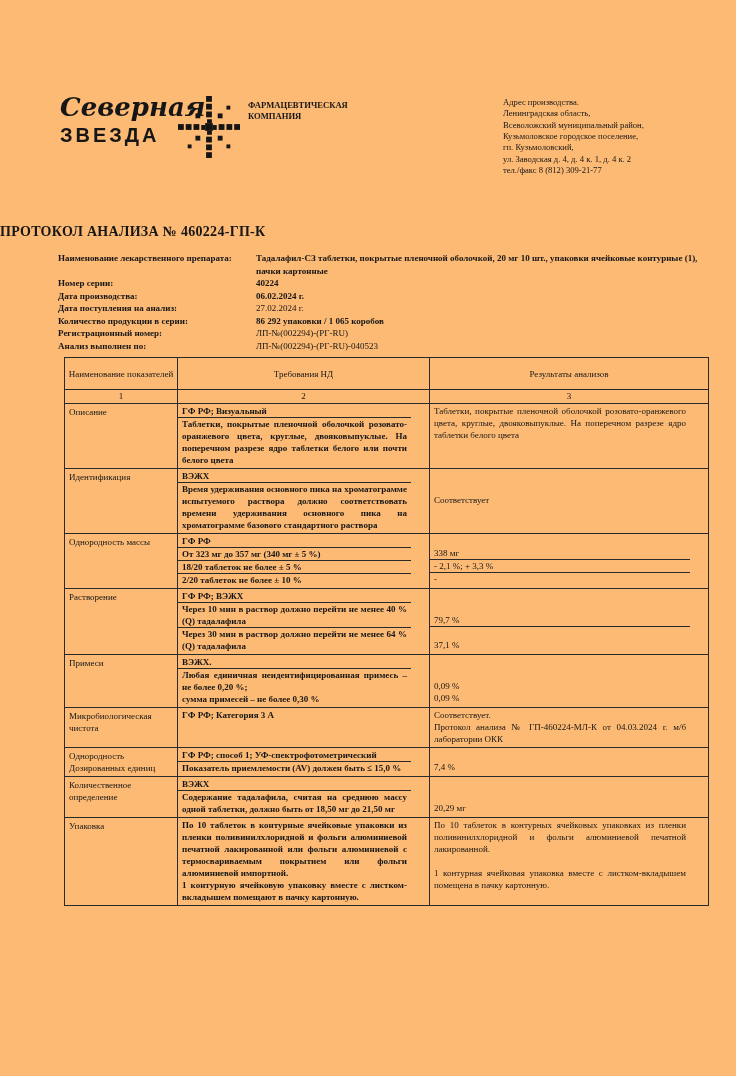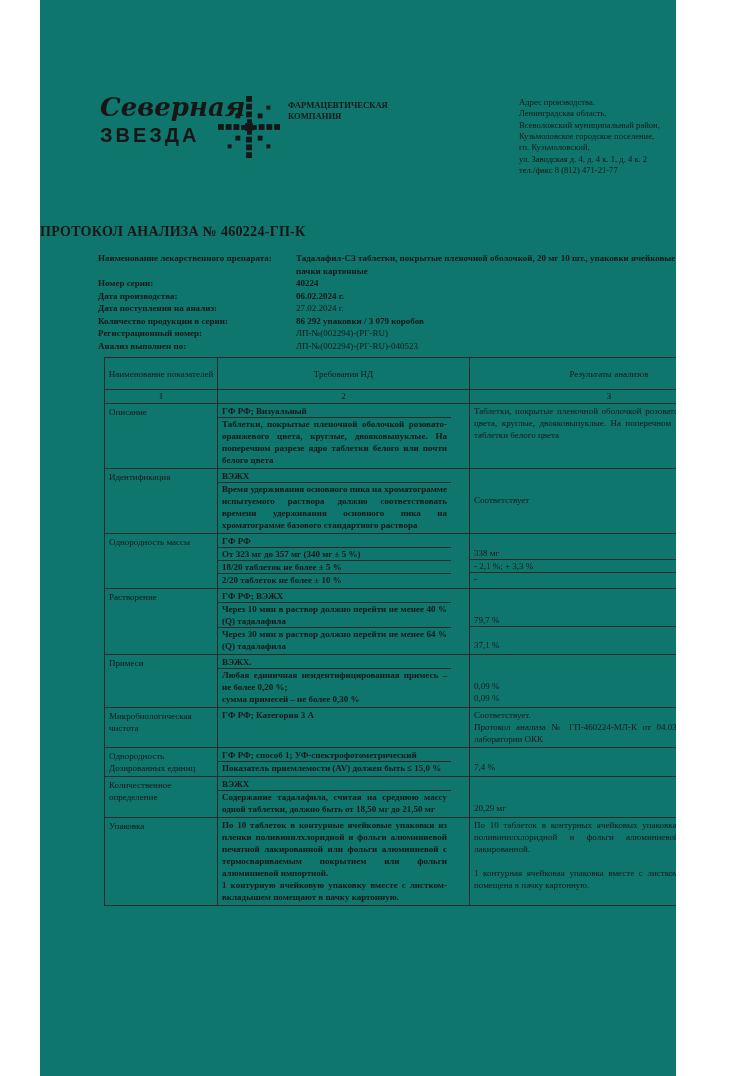--- a/index.html
+++ b/index.html
@@ -1,27 +1,27 @@
 <!DOCTYPE html>
 <html><head>
 <meta charset="utf-8">
 <style>
   html,body{margin:0;padding:0;background:#ffffff;}
   .page{
-    position:relative;width:636px;height:1076px;background:#0f766e;
-    font-family:"Liberation Serif",serif;color:#161616;overflow:hidden;margin-left:40px;
+    position:relative;width:736px;height:1076px;background:#fdba74;
+    font-family:"Liberation Serif",serif;color:#161616;overflow:hidden;
   }
   
   .logo{position:absolute;left:60px;top:94px;width:182px;height:84px;}
   .logo-script{font-family:"DejaVu Serif",serif;font-style:italic;font-weight:bold;font-size:26px;line-height:1;}
   .logo-caps{font-family:"Liberation Sans",sans-serif;font-weight:bold;font-size:20px;letter-spacing:3px;line-height:1.1;margin-top:4px;}
   .logo-star{position:absolute;left:118px;top:2px;}
   .info-col{position:absolute;font-size:8.6px;line-height:1.32;}
   .company{left:248px;top:100px;width:214px;}
-  .production{left:479px;top:97px;width:226px;}
+  .production{left:503px;top:97px;width:226px;}
   .info-head{font-weight:bold;}
   
   .doc-title{position:absolute;left:0;right:0;top:224px;font-size:14px;font-weight:bold;letter-spacing:.3px;}
   .meta{position:absolute;left:58px;top:252px;width:644px;font-size:9px;line-height:12.5px;}
   .meta-row{display:flex;}
   .meta-label{width:198px;flex:none;font-weight:bold;}
   .meta-value{flex:1;}
   .meta-value.bold{font-weight:bold;}
   
   .analysis-table{position:absolute;left:64px;top:357px;width:644px;border-collapse:collapse;font-size:9px;table-layout:fixed;}
@@ -79,21 +79,21 @@
   </div>
 
   <div class="info-col production">
     <div>
         <div>Адрес производства.</div>
         <div>Ленинградская область,</div>
         <div>Всеволожский муниципальный район,</div>
         <div>Кузьмоловское городское поселение,</div>
         <div>гп. Кузьмоловский,</div>
         <div>ул. Заводская д. 4, д. 4 к. 1, д. 4 к. 2</div>
-        <div>тел./факс 8 (812) 471-21-77</div>
+        <div>тел./факс 8 (812) 309-21-77</div>
       </div>
   </div>
 
   <div class="doc-title">ПРОТОКОЛ АНАЛИЗА № 460224-ГП-К</div>
 
   <div class="meta">
       <div class="meta-row">
         <div class="meta-label">Наименование лекарственного препарата:</div>
         <div class="meta-value bold">Тадалафил-СЗ таблетки, покрытые пленочной оболочкой, 20 мг 10 шт., упаковки ячейковые контурные (1), пачки картонные</div>
       </div>
@@ -104,21 +104,21 @@
       <div class="meta-row">
         <div class="meta-label">Дата производства:</div>
         <div class="meta-value bold">06.02.2024 г.</div>
       </div>
       <div class="meta-row">
         <div class="meta-label">Дата поступления на анализ:</div>
         <div class="meta-value">27.02.2024 г.</div>
       </div>
       <div class="meta-row">
         <div class="meta-label">Количество продукции в серии:</div>
-        <div class="meta-value bold">86 292 упаковки / 3 079 коробов</div>
+        <div class="meta-value bold">86 292 упаковки / 1 065 коробов</div>
       </div>
       <div class="meta-row">
         <div class="meta-label">Регистрационный номер:</div>
         <div class="meta-value">ЛП-№(002294)-(РГ-RU)</div>
       </div>
       <div class="meta-row">
         <div class="meta-label">Анализ выполнен по:</div>
         <div class="meta-value">ЛП-№(002294)-(РГ-RU)-040523</div>
       </div>
     </div>

